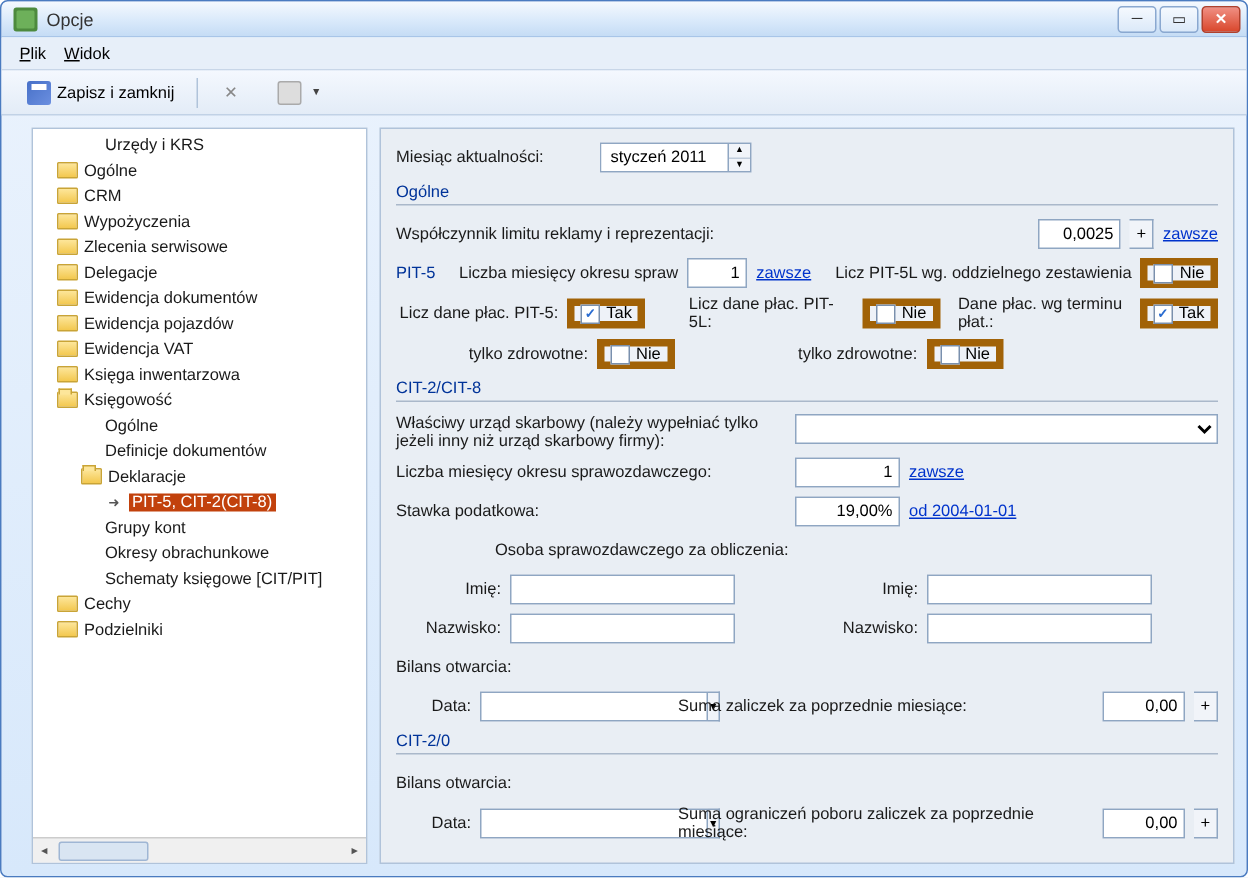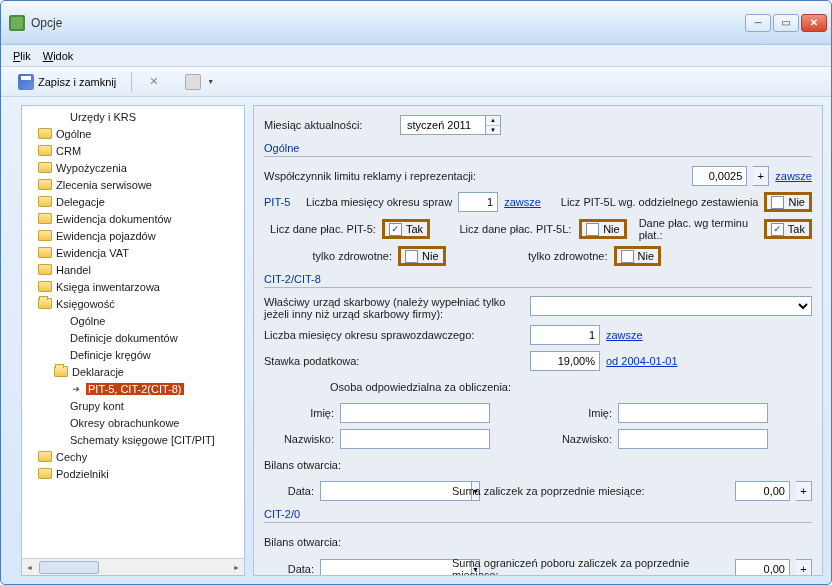--- a/index.html
+++ b/index.html
@@ -1,20 +1,20 @@
 <!DOCTYPE html>
 <html><head>
 <meta charset="utf-8">
 <style>
   * { box-sizing: border-box; margin: 0; padding: 0; }
   body { font-family: Tahoma, Arial, sans-serif; font-size: 11px; background: #fff; width: 832px; height: 585px; overflow: hidden; }
   
   
   .window { width: 832px; height: 585px; border: 1px solid #4a7bc0; border-radius: 5px; background: linear-gradient(180deg, #ebf3fd 0%, #d7e8fb 100%); display: flex; flex-direction: column; }
-  .titlebar { display: flex; align-items: center; height: 44px; padding: 0 4px 0 8px; background: linear-gradient(180deg, #f5f9fe 0%, #dcebfb 50%, #c5dcf5 100%); border-radius: 5px 5px 0 0; border-bottom: 1px solid #a8c5e8; }
+  .titlebar { display: flex; align-items: center; height: 24px; padding: 0 4px 0 8px; background: linear-gradient(180deg, #f5f9fe 0%, #dcebfb 50%, #c5dcf5 100%); border-radius: 5px 5px 0 0; border-bottom: 1px solid #a8c5e8; }
   .titlebar .icon { width: 16px; height: 16px; margin-right: 6px; background: #4d8a3e; border-radius: 2px; position: relative; }
   .titlebar .icon::after { content: ""; position: absolute; inset: 2px; background: #6db05a; border-radius: 1px; }
   .titlebar .title { flex: 1; color: #333; font-size: 12px; }
   .win-btns { display: flex; gap: 2px; }
   .win-btn { width: 26px; height: 18px; border: 1px solid #8aa8d0; border-radius: 3px; background: linear-gradient(180deg, #f5f9fe, #dbe9f9); display: flex; align-items: center; justify-content: center; font-size: 10px; color: #333; cursor: pointer; }
   .win-btn.close { background: linear-gradient(180deg, #f08f83, #d9472c); border-color: #b0402c; color: #fff; font-weight: bold; }
   
   
   .menubar { display: flex; align-items: center; height: 22px; padding: 0 12px; gap: 12px; background: #e7eff9; border-bottom: 1px solid #c8d6e8; }
   .menubar span { cursor: pointer; }
@@ -55,21 +55,21 @@
   .label { color: #1a1a1a; }
   .section-title { color: #003399; font-size: 11px; border-bottom: 1px solid #aab8ca; padding-bottom: 2px; margin: 6px 0 8px 0; }
   .spinner { display: flex; align-items: stretch; border: 1px solid #8fa6c2; background: #fff; height: 20px; }
   .spinner input { border: none; padding: 0 6px; font: inherit; width: 84px; outline:none; }
   .spinner .spin-btns { width: 15px; display:flex; flex-direction:column; border-left:1px solid #8fa6c2; }
   .spinner .spin-btns div { flex:1; display:flex; align-items:center; justify-content:center; font-size:6px; background:#f1f4f9; cursor:pointer; }
   .spinner .spin-btns div:first-child { border-bottom:1px solid #c0ccdc; }
   input.txt { border: 1px solid #8fa6c2; background: #fff; height: 20px; padding: 0 4px; font: inherit; outline:none; }
   .num { text-align: right; }
   .link { color: #0033cc; text-decoration: underline; cursor: pointer; }
-  .chk-btn { display:flex; align-items:center; gap:4px; border:3px solid #a16207; background:#eef2f8; padding:1px 4px; height:20px; }
+  .chk-btn { display:flex; align-items:center; gap:4px; border:5px solid #a16207; background:#eef2f8; padding:1px 4px; height:20px; }
   .chk-btn .chkbox { width:13px; height:13px; border:1px solid #7a90ad; background:#fff; display:flex; align-items:center; justify-content:center; font-size:9px; color:#2b6dd1; }
   .chk-btn.checked .chkbox::after { content:"✓"; font-weight:bold; }
   select.sel { border: 1px solid #8fa6c2; background: #fff; height: 20px; font: inherit; outline:none; }
   .plus-btn { width:16px; height:20px; border:1px solid #8fa6c2; border-left:none; background:#f1f4f9; display:flex; align-items:center; justify-content:center; font-size:11px; cursor:pointer; }
   .combo-dd { width: 100px; display:flex; }
   .combo-dd input { flex:1; }
   .combo-dd .dd { width:16px; border:1px solid #8fa6c2; border-left:none; background:#f1f4f9; display:flex; align-items:center; justify-content:center; font-size:7px; cursor:pointer; }
 </style>
 </head>
 <body>
@@ -150,43 +150,34 @@
             <span class="label">Ewidencja pojazdów</span>
           </div>
           <div class="tree-item">
             <span class="pad" style="width: 16px;"></span>
             <span class="folder-icon"></span>
             <span class="label">Ewidencja VAT</span>
           </div>
           <div class="tree-item">
             <span class="pad" style="width: 16px;"></span>
             <span class="folder-icon"></span>
-            <span class="label">Handel</span>
-          </div>
-          <div class="tree-item">
-            <span class="pad" style="width: 16px;"></span>
-            <span class="folder-icon"></span>
             <span class="label">Księga inwentarzowa</span>
           </div>
           <div class="tree-item">
             <span class="pad" style="width: 16px;"></span>
             <span class="folder-icon open"></span>
             <span class="label">Księgowość</span>
           </div>
           <div class="tree-item">
             <span class="pad" style="width: 48px;"></span>
             <span class="label">Ogólne</span>
           </div>
           <div class="tree-item">
             <span class="pad" style="width: 48px;"></span>
             <span class="label">Definicje dokumentów</span>
-          </div>
-          <div class="tree-item">
-            <span class="pad" style="width: 48px;"></span>
-            <span class="label">Definicje kręgów</span>
           </div>
           <div class="tree-item">
             <span class="pad" style="width: 32px;"></span>
             <span class="folder-icon open"></span>
             <span class="label">Deklaracje</span>
           </div>
           <div class="tree-item selected">
             <span class="pad" style="width: 48px;"></span>
             <span class="arrow-icon">➜</span>
             <span class="label">PIT-5, CIT-2(CIT-8)</span>
@@ -302,21 +293,21 @@
       </div>
 
       <div class="row">
         <span class="label" style="width:260px">Stawka podatkowa:</span>
         <input class="txt num" style="width: 70px;" value="19,00%">
         <span class="link">od 2004-01-01</span>
       </div>
 
       <div class="row">
         <span style="width:60px"></span>
-        <span class="label">Osoba odpowiedzialna za obliczenia:</span>
+        <span class="label">Osoba sprawozdawczego za obliczenia:</span>
       </div>
 
       <div class="row">
         <span class="label" style="width:70px; text-align:right">Imię:</span>
         <input class="txt" style="width: 150px;">
         <span style="width:50px"></span>
         <span class="label" style="width:60px; text-align:right">Imię:</span>
         <input class="txt" style="width: 150px;">
       </div>
 

